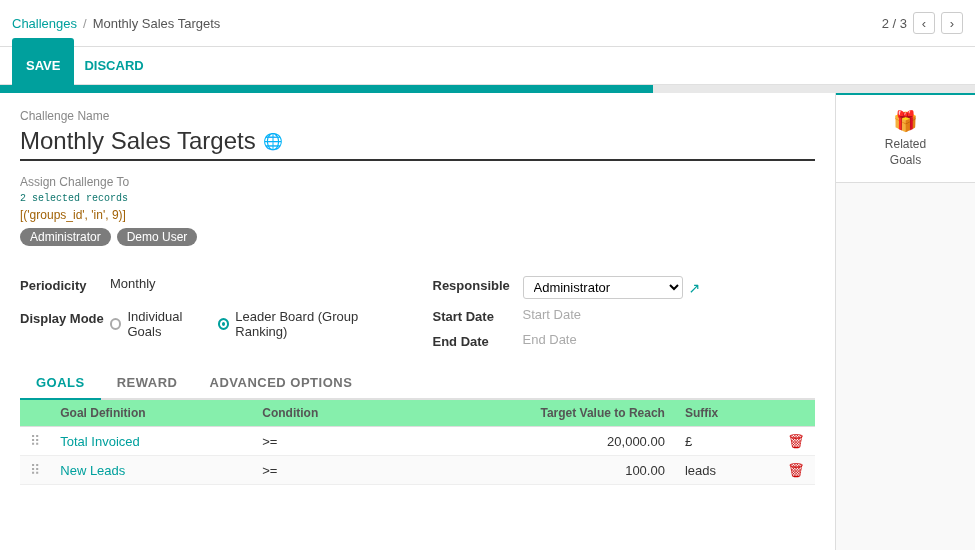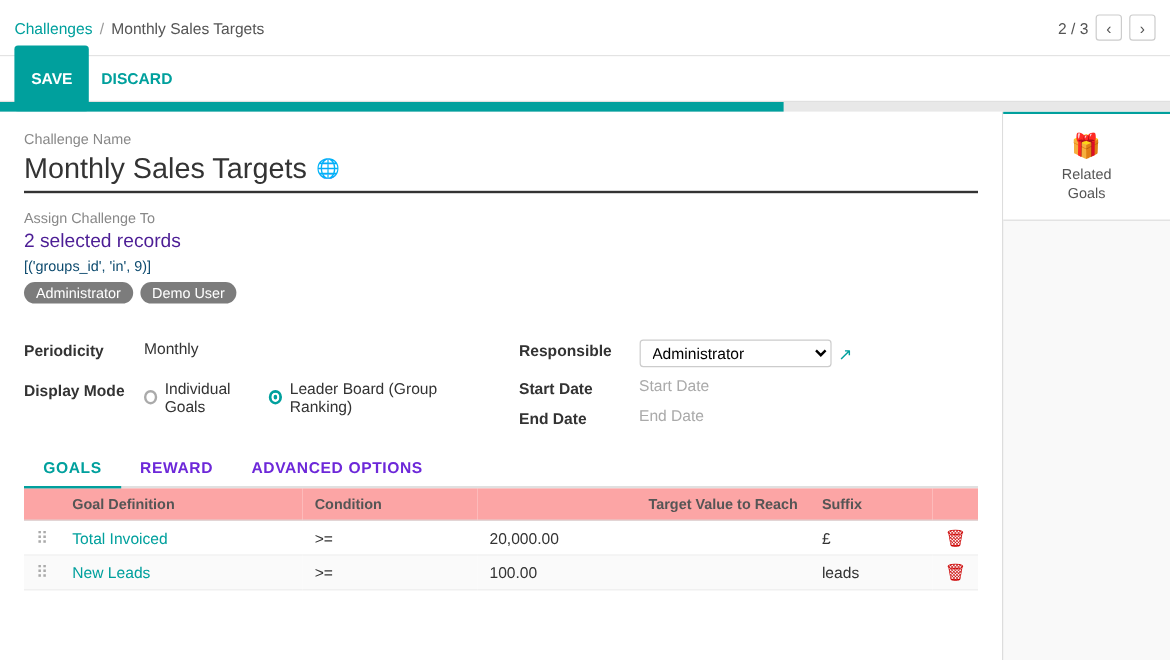--- a/index.html
+++ b/index.html
@@ -167,35 +167,36 @@
       color: #888;
       margin-bottom: 4px;
     }
     .assign-row {
       display: flex;
       align-items: center;
       gap: 10px;
       margin-bottom: 4px;
     }
     .selected-records {
-      font-size: 16px;
-      color: #4c1d95;
+      font-size: 10px;
+      color: #0f766e;
+      font-family: Liberation Mono, monospace;
     }
     .change-selection {
       color: #00a09d;
       font-size: 13px;
       cursor: pointer;
       display: flex;
       align-items: center;
       gap: 4px;
       font-weight: bold;
     }
     .domain-filter {
       font-size: 12px;
-      color: #0c4a6e;
+      color: #a16207;
       margin-bottom: 6px;
     }
     .tags {
       display: flex;
       gap: 6px;
     }
     .tag {
       background: #7c7c7c;
       color: #fff;
       border-radius: 12px;
@@ -206,21 +207,20 @@
     
     .form-grid {
       display: grid;
       grid-template-columns: 1fr 1fr;
       gap: 12px 30px;
       margin-top: 14px;
     }
     .form-field {
       display: flex;
       align-items: flex-start;
-      gap: 10px;
     }
     .form-field-label {
       font-size: 13px;
       color: #333;
       font-weight: bold;
       min-width: 90px;
       padding-top: 2px;
     }
     .form-field-value {
       font-size: 13px;
@@ -275,63 +275,63 @@
     
     .tabs {
       display: flex;
       border-bottom: 2px solid #e0e0e0;
       margin-top: 18px;
       gap: 0;
     }
     .tab {
       padding: 8px 16px;
       font-size: 13px;
-      color: #6d28d9;
+      color: #737373;
       cursor: pointer;
       border-bottom: 2px solid transparent;
       margin-bottom: -2px;
       text-transform: uppercase;
       font-weight: bold;
       letter-spacing: 0.5px;
     }
     .tab.active {
       color: #00a09d;
       border-bottom: 2px solid #00a09d;
     }
 
     
     .goals-table {
       width: 100%;
       border-collapse: collapse;
       margin-top: 0;
       font-size: 13px;
     }
     .goals-table thead tr {
-      background: #fca5a5;
+      background: #86efac;
       border-bottom: 1px solid #ddd;
     }
     .goals-table th {
       text-align: left;
       padding: 6px 10px;
       font-weight: bold;
       color: #555;
       font-size: 12px;
     }
     .goals-table th.right { text-align: right; }
     .goals-table tbody tr {
       border-bottom: 1px solid #eee;
     }
     .goals-table tbody tr:nth-child(even) {
       background: #fafafa;
     }
     .goals-table td {
       padding: 6px 10px;
       color: #333;
     }
-    .goals-table td.right { }
+    .goals-table td.right { text-align: right; }
     .drag-handle {
       color: #aaa;
       font-size: 14px;
       cursor: grab;
     }
     .goal-link {
       color: #00a09d;
       cursor: pointer;
     }
     .delete-icon {

